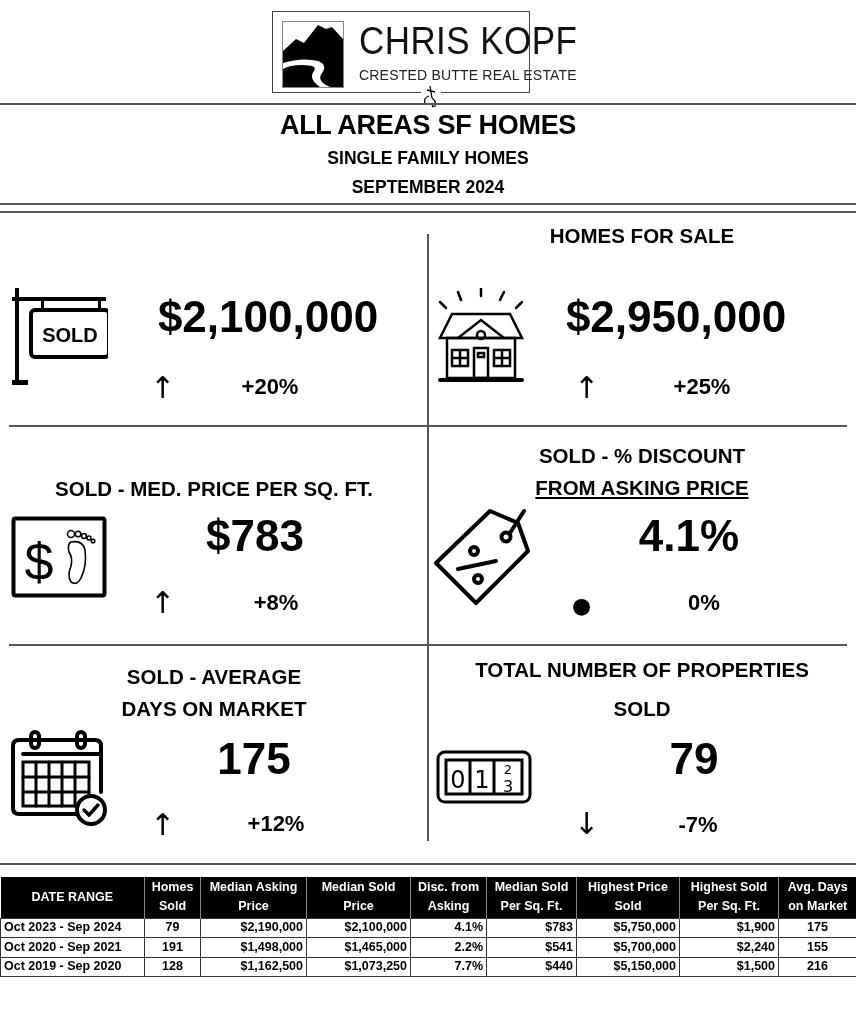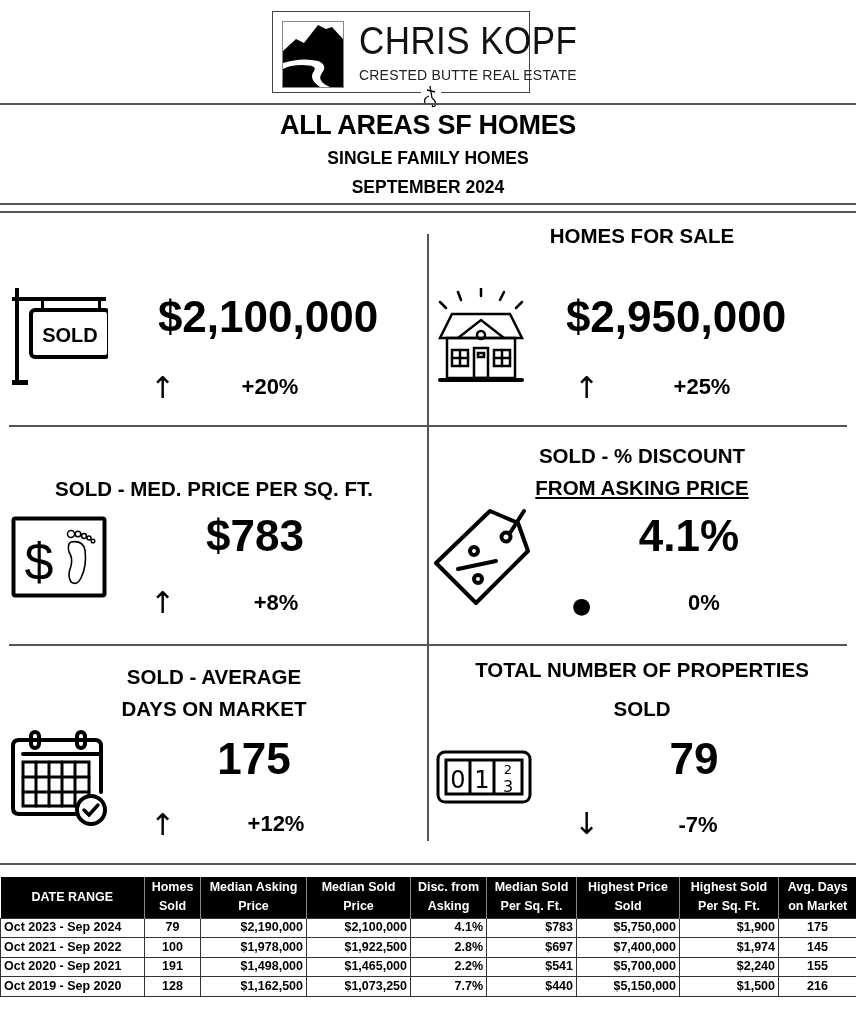--- a/index.html
+++ b/index.html
@@ -218,31 +218,20 @@
       <td class="c">79</td>
       <td class="r">$2,190,000</td>
       <td class="r">$2,100,000</td>
       <td class="r">4.1%</td>
       <td class="r">$783</td>
       <td class="r">$5,750,000</td>
       <td class="r">$1,900</td>
       <td class="c">175</td>
     </tr>
     <tr>
-      <td class="l">Oct 2021 - Sep 2022</td>
-      <td class="c">100</td>
-      <td class="r">$1,978,000</td>
-      <td class="r">$1,922,500</td>
-      <td class="r">2.8%</td>
-      <td class="r">$697</td>
-      <td class="r">$7,400,000</td>
-      <td class="r">$1,974</td>
-      <td class="c">145</td>
-    </tr>
-    <tr>
       <td class="l">Oct 2020 - Sep 2021</td>
       <td class="c">191</td>
       <td class="r">$1,498,000</td>
       <td class="r">$1,465,000</td>
       <td class="r">2.2%</td>
       <td class="r">$541</td>
       <td class="r">$5,700,000</td>
       <td class="r">$2,240</td>
       <td class="c">155</td>
     </tr>

